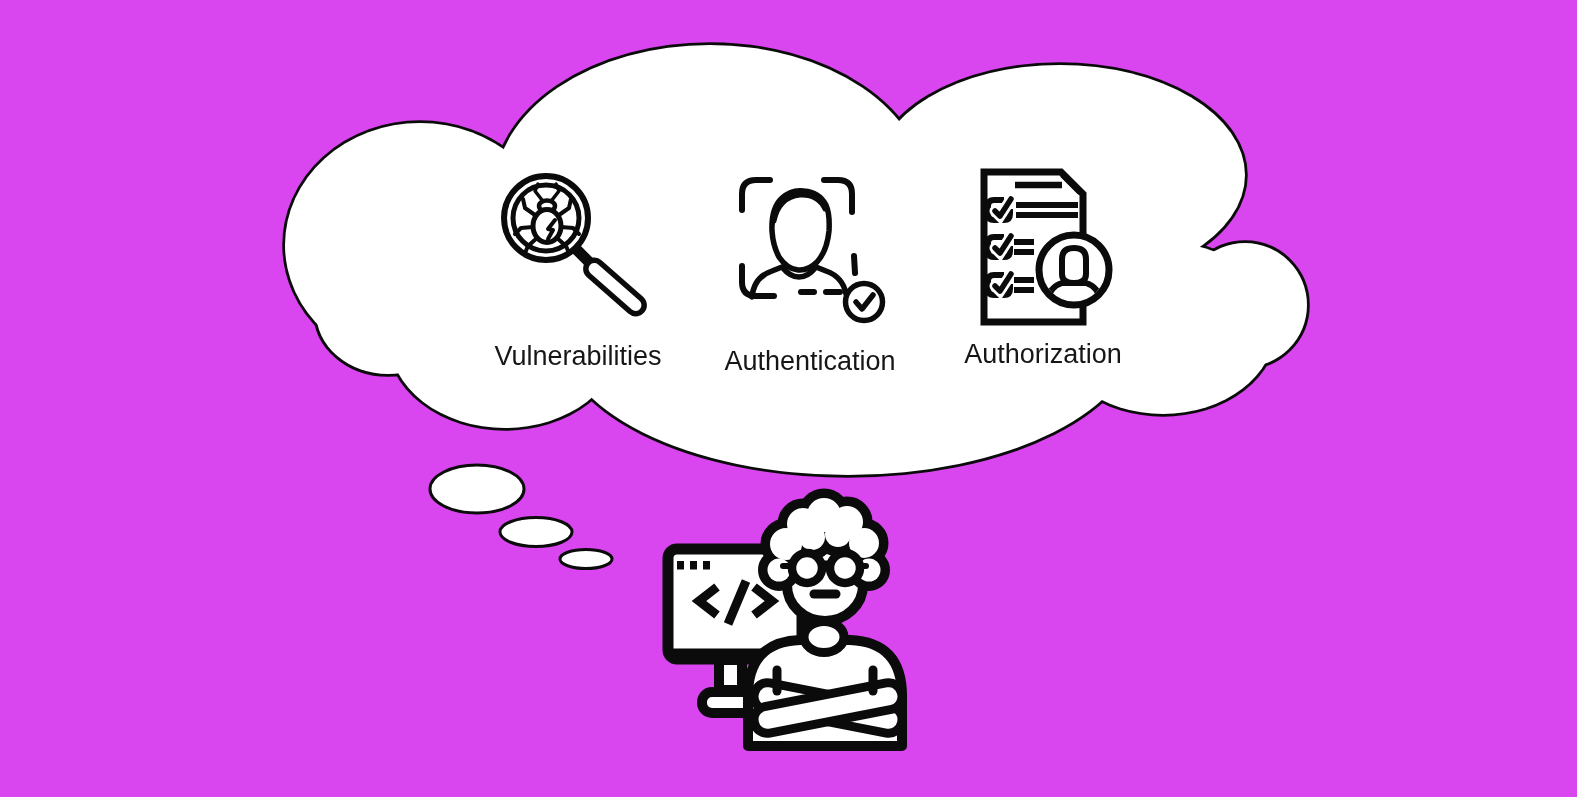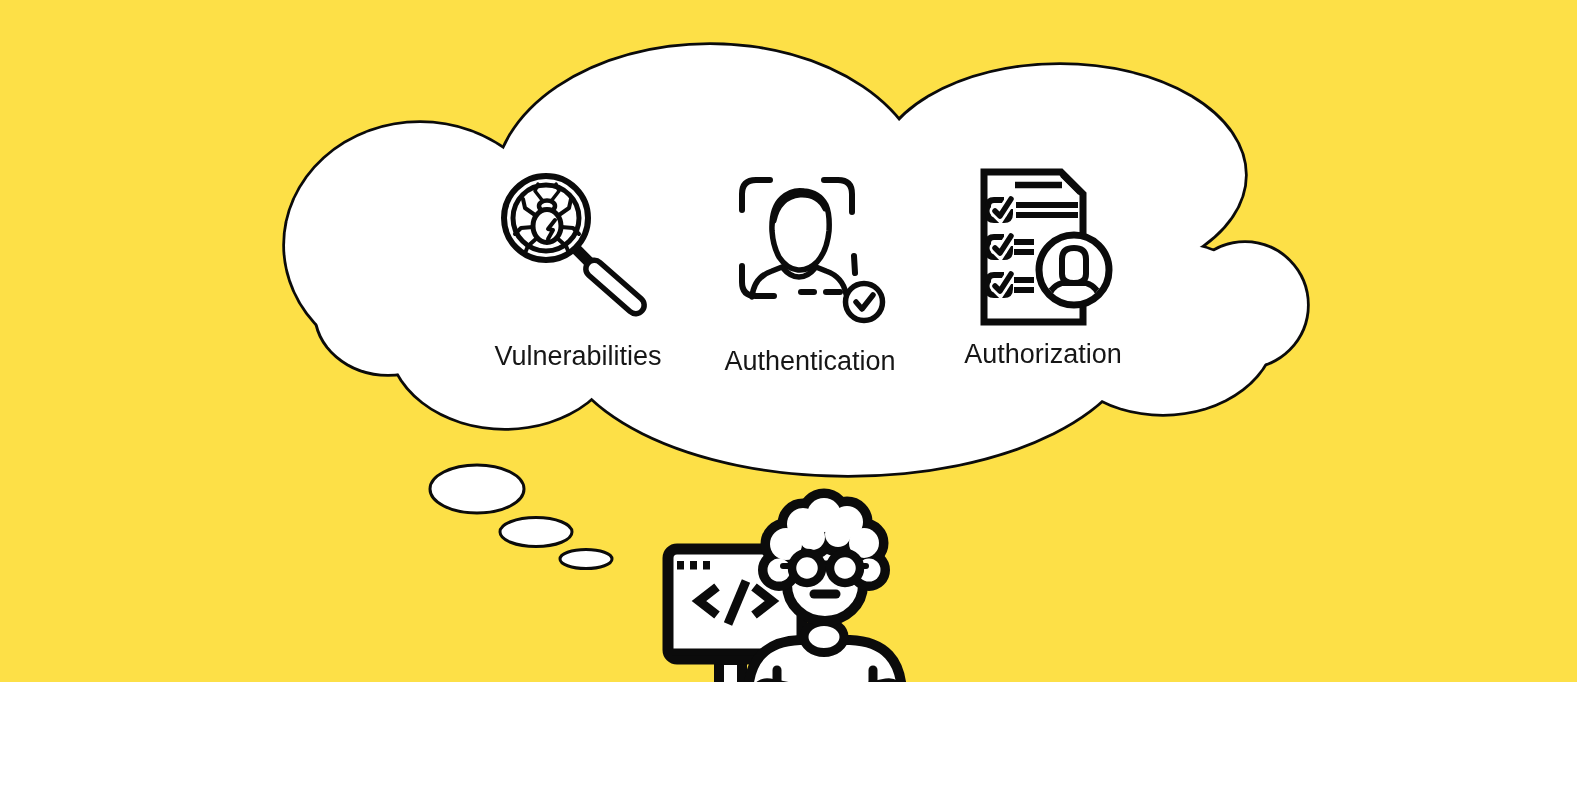--- a/index.html
+++ b/index.html
@@ -1,16 +1,16 @@
 <!DOCTYPE html>
 <html><head>
 <meta charset="utf-8">
 <style>
   html,body{margin:0;padding:0;background:#ffffff;}
-  .page{position:relative;width:1577px;height:682px;background:#fde047;overflow:hidden;}
+  .page{position:relative;width:1577px;height:797px;background:#d946ef;overflow:hidden;}
   svg{display:block;}
   text.label{font-family:"Liberation Sans","DejaVu Sans",sans-serif;font-size:27px;fill:#161616;}
 </style>
 </head>
 <body>
 
 <div class="page">
 <svg width="1577" height="797" viewBox="0 0 1577 797">
 
   <g>

